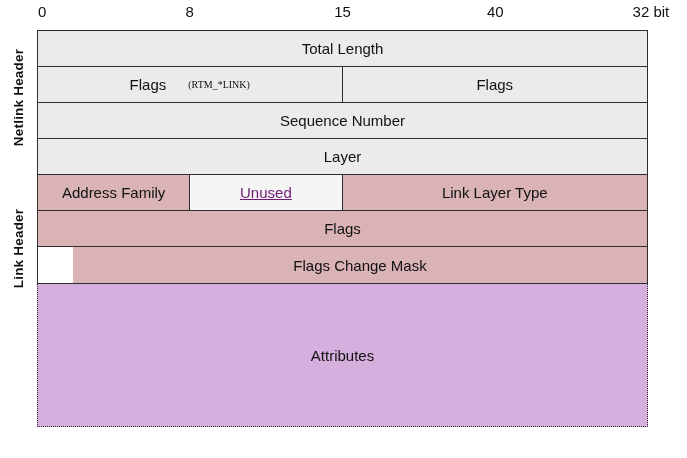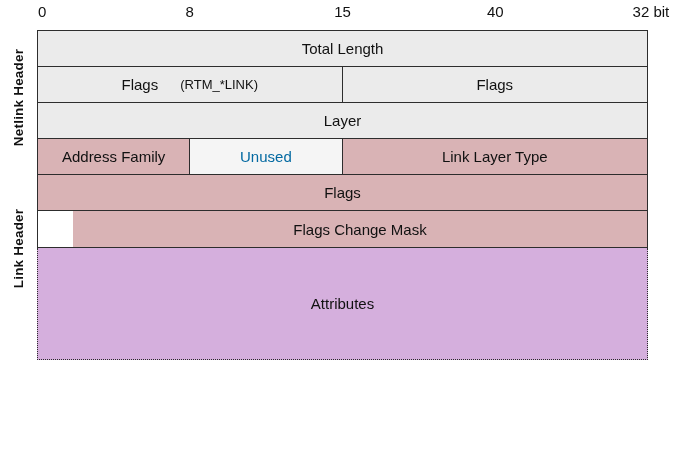--- a/index.html
+++ b/index.html
@@ -48,34 +48,34 @@
   .cell {
     display: flex; align-items: center; justify-content: center;
     font-size: 15px; overflow: hidden; white-space: nowrap;
     border-right: 1.5px solid #2d2d2d;
   }
   .cell:last-child { border-right: none; }
   .w25 { width: 25%; } .w50 { width: 50%; } .w100 { width: 100%; }
 
   .gray { background: #ebebeb; }
   .pink { background: #d9b3b5; text-align: center; }
-  .unused-bg { background: #f5f5f5; color: #0369a1; }
+  .unused-bg { background: #f5f5f5; color: #701a75; text-decoration: underline; }
 
   .attributes {
-    height: 112px;
+    height: 143px;
     border: 1.5px dotted #2d2d2d;
     border-top: none;
     background: #d5afdd;
     display: flex; align-items: center; justify-content: center;
     font-size: 15px;
   }
 
   .mono {
-    font-family: Liberation Sans, sans-serif;
-    font-size: 13px;
+    font-family: Liberation Serif, serif;
+    font-size: 10px;
     margin-left: 22px;
   }
 </style>
 </head>
 <body>
 
 <div class="stage">
 
   <div class="scale">
     <span class="tick-0">0</span>
@@ -102,20 +102,23 @@
       </div>
 
       <div class="row">
         <div class="cell w50 gray">
           <span>Flags</span>
           <span class="mono">(RTM_*LINK)</span>
         </div>
         <div class="cell w50 gray">Flags</div>
       </div>
 
+      <div class="row">
+        <div class="cell w100 gray">Sequence Number</div>
+      </div>
 
       <div class="row">
         <div class="cell w100 gray">Layer</div>
       </div>
 
       <div class="row">
         <div class="cell w25 pink">Address Family</div>
         <div class="cell w25 unused-bg">Unused</div>
         <div class="cell w50 pink">Link Layer Type</div>
       </div>

